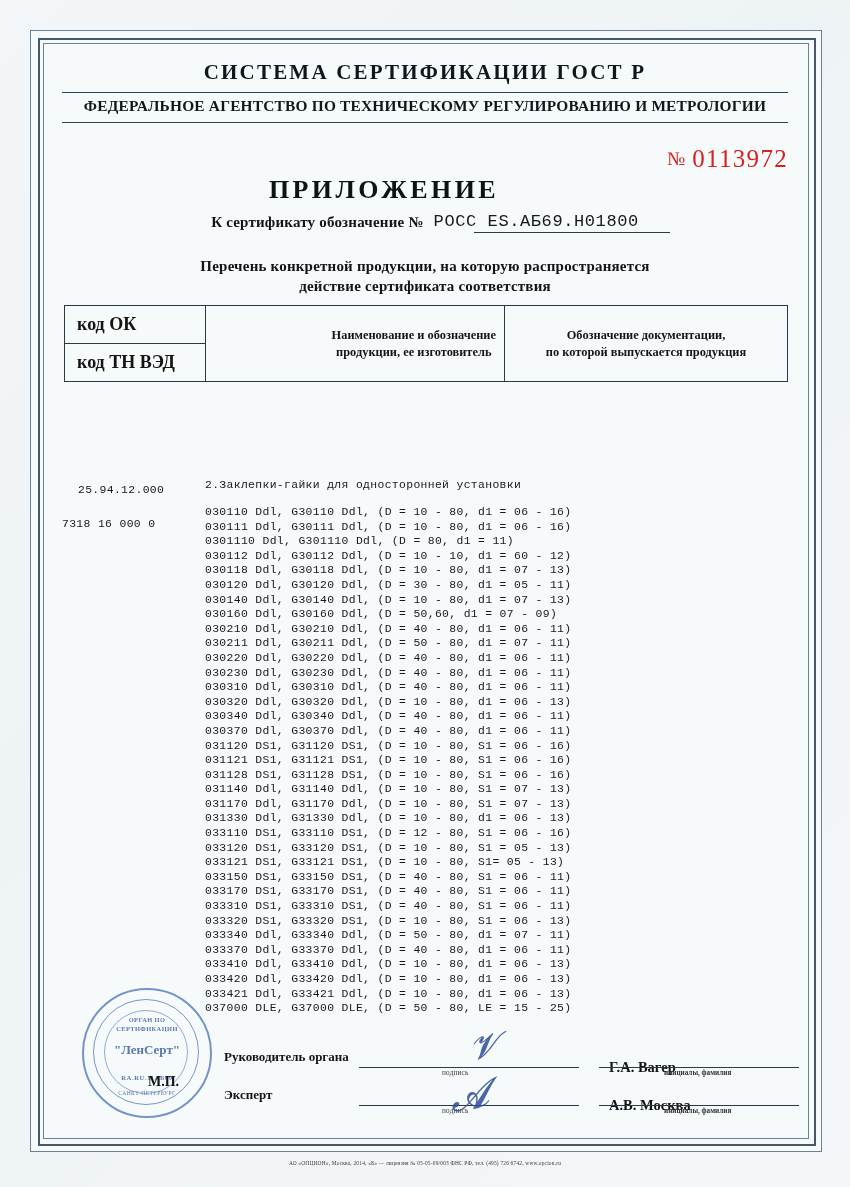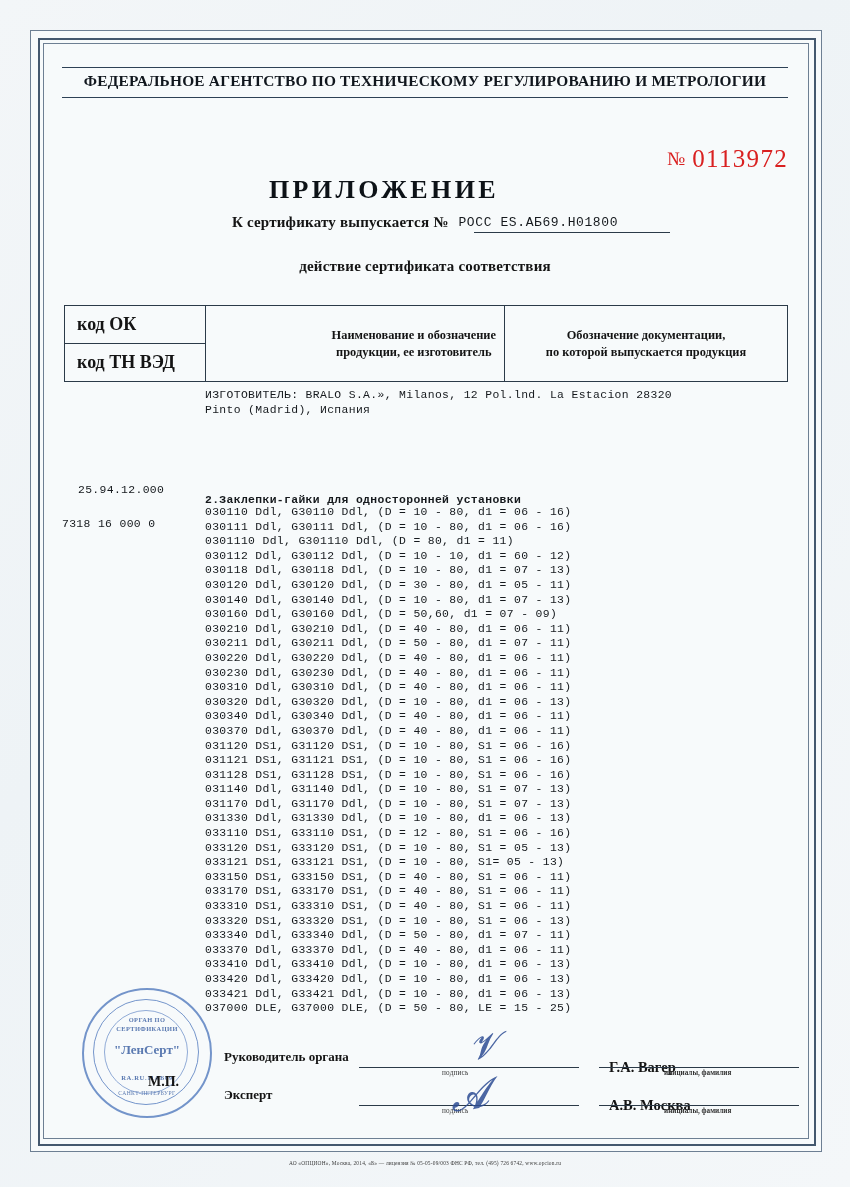--- a/index.html
+++ b/index.html
@@ -107,21 +107,21 @@
     position: absolute;
     left: 0; top: 214px;
     width: 850px;
     text-align: center;
     font-size: 15px;
     font-weight: bold;
   }
   .cert-line .cl-label { letter-spacing: 0.2px; }
   .cert-line .cl-value {
     font-family: "Liberation Mono", monospace;
-    font-size: 13px;
+    font-size: 17px;
     font-weight: normal;
     letter-spacing: 0.6px;
     margin-left: 10px;
     position: relative;
     top: -1px;
   }
   .cert-underline {
     position: absolute;
     left: 474px; top: 232px;
     width: 196px;
@@ -208,21 +208,21 @@
   .code-ok {
     position: absolute;
     left: 78px; top: 483px;
   }
   .code-tn {
     position: absolute;
     left: 62px; top: 517px;
   }
   .prod-title {
     position: absolute;
-    left: 205px; top: 493px; font-weight: bold;
+    left: 205px; top: 478px;
   }
   .prod-list {
     position: absolute;
     left: 205px; top: 505px;
   }
 
   
   .sign-block {
     position: absolute;
     left: 64px; top: 1045px;
@@ -378,38 +378,40 @@
 </head>
 <body>
 
 <div class="page">
 
   <div class="frame-outer"></div>
   <div class="frame-inner"></div>
   <div class="frame-inner2"></div>
 
   <div class="header">
+    <div class="hdr-line1">СИСТЕМА СЕРТИФИКАЦИИ ГОСТ Р</div>
     <div class="hdr-rule"></div>
     <div class="hdr-line2">ФЕДЕРАЛЬНОЕ АГЕНТСТВО ПО ТЕХНИЧЕСКОМУ РЕГУЛИРОВАНИЮ И МЕТРОЛОГИИ</div>
     <div class="hdr-rule2"></div>
   </div>
 
   <div class="number-row">
     <span class="nolabel">№</span>
     <span class="noval">0113972</span>
   </div>
 
   <div class="title-prilozhenie">ПРИЛОЖЕНИЕ</div>
 
   <div class="cert-line">
-    <span class="cl-label">К сертификату выпускается №</span><span class="cl-value mono">РОСС ES.АБ69.Н01800</span>
+    <span class="cl-label">К сертификату обозначение №</span><span class="cl-value mono">РОСС ES.АБ69.Н01800</span>
   </div>
   <div class="cert-underline"></div>
 
   <div class="subtitle">
+    <div>Перечень конкретной продукции,  на которую распространяется</div>
     <div>действие сертификата соответствия</div>
   </div>
 
   <div class="tbl">
     <div class="tbl-head">
       <div class="col1">
         <div class="c1cell top">код ОК</div>
         <div class="c1cell">код ТН ВЭД</div>
       </div>
       <div class="col2">
@@ -420,22 +422,20 @@
       </div>
       <div class="col3">
         <div>
           <div>Обозначение документации,</div>
           <div>по которой выпускается продукция</div>
         </div>
       </div>
     </div>
   </div>
 
-  <div class="mono manufacturer">ИЗГОТОВИТЕЛЬ: BRALO S.A.», Milanos, 12 Pol.lnd. La Estacion 28320
-Pinto (Madrid), Испания</div>
   <div class="mono code-ok">25.94.12.000</div>
   <div class="mono code-tn">7318 16 000 0</div>
   <div class="mono prod-title">2.Заклепки-гайки для односторонней установки</div>
   <div class="mono prod-list">030110 Ddl, G30110 Ddl, (D = 10 - 80, d1 = 06 - 16)
 030111 Ddl, G30111 Ddl, (D = 10 - 80, d1 = 06 - 16)
 0301110 Ddl, G301110 Ddl, (D = 80, d1 = 11)
 030112 Ddl, G30112 Ddl, (D = 10 - 10, d1 = 60 - 12)
 030118 Ddl, G30118 Ddl, (D = 10 - 80, d1 = 07 - 13)
 030120 Ddl, G30120 Ddl, (D = 30 - 80, d1 = 05 - 11)
 030140 Ddl, G30140 Ddl, (D = 10 - 80, d1 = 07 - 13)

